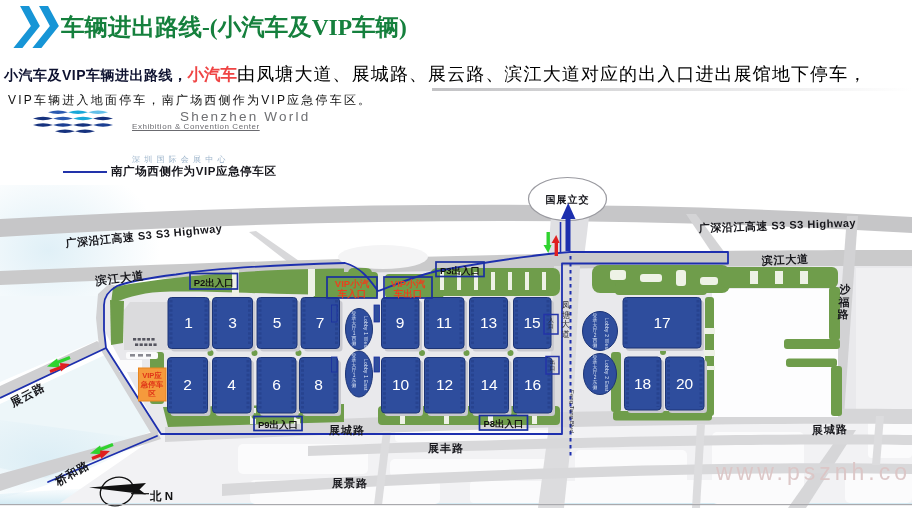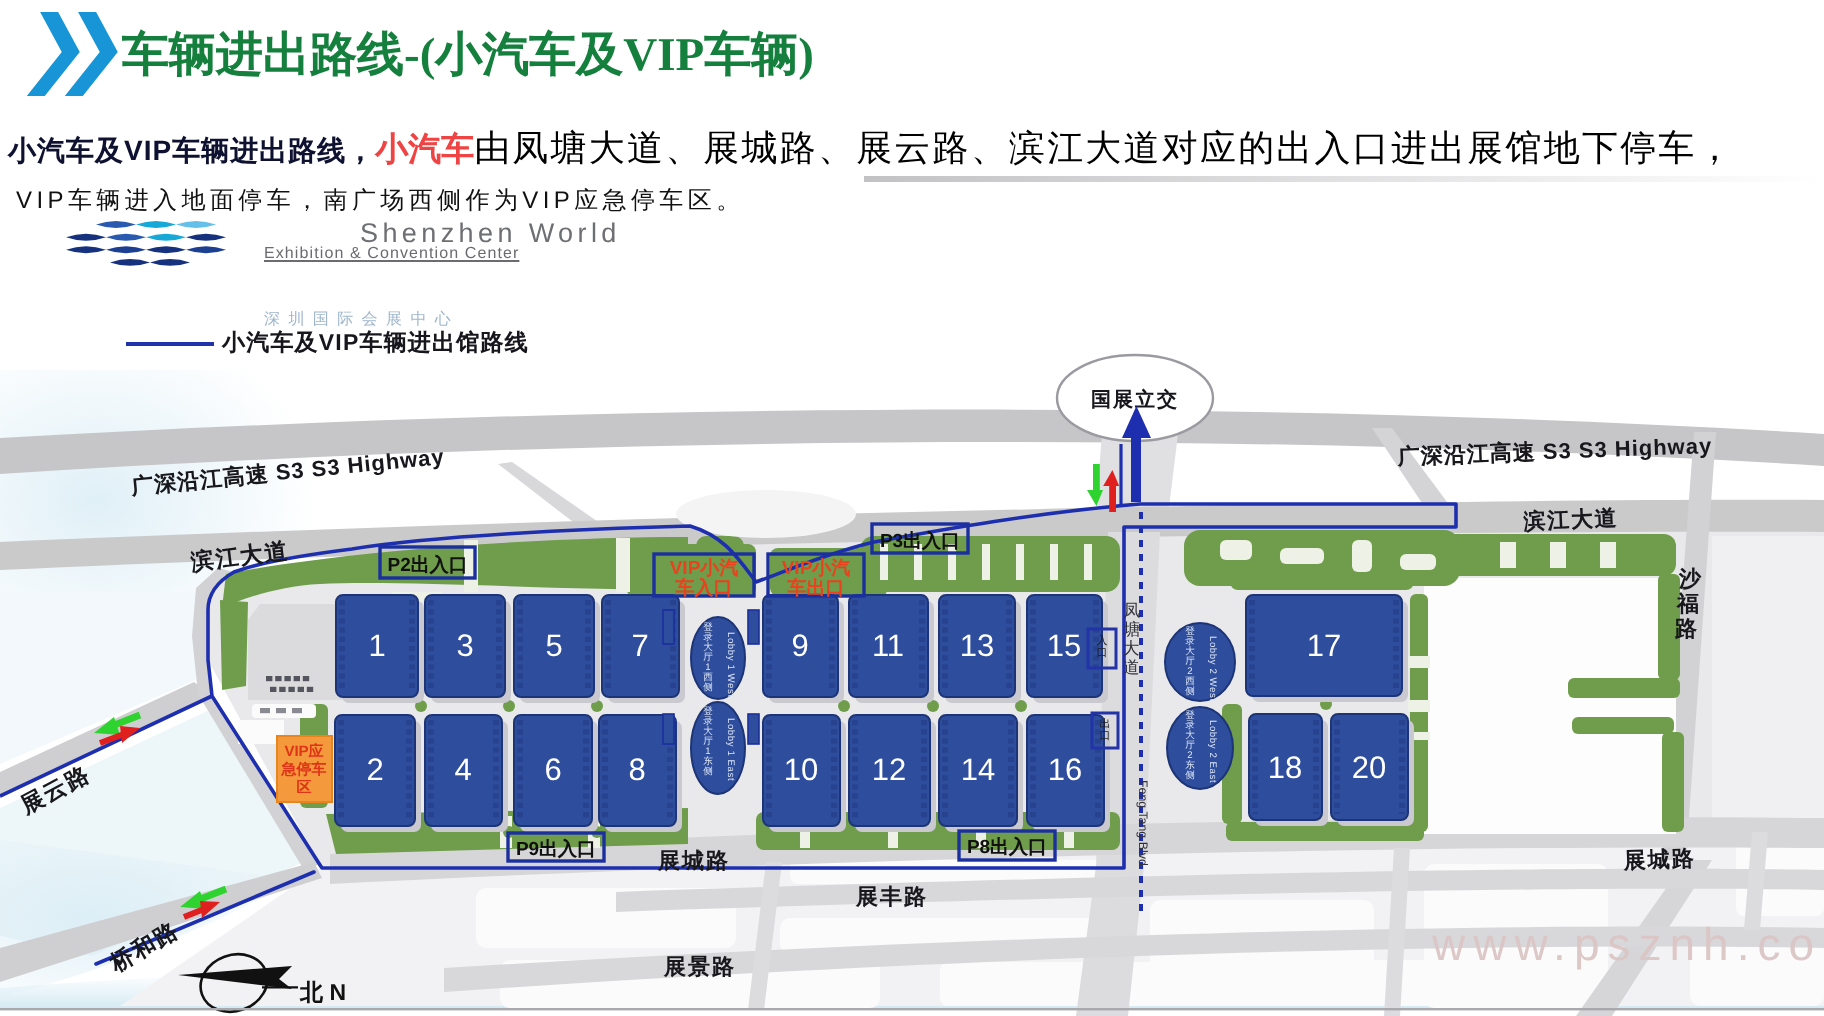--- a/index.html
+++ b/index.html
@@ -472,13 +472,13 @@
 </svg>
 
 <div class="abs" style="left:132px;top:109px;font-size:13.5px;color:#6e6f72;letter-spacing:2.2px;white-space:nowrap;margin-left:48px;">Shenzhen World</div>
 
 <div class="abs" style="left:132px;top:121.5px;font-size:8px;color:#6b6b70;letter-spacing:0.55px;white-space:nowrap;text-decoration:underline;">Exhibition &amp; Convention Center</div>
 
 <div class="abs" style="left:132px;top:129.5px;font-size:8px;color:#9fb6cc;letter-spacing:4.2px;white-space:nowrap;margin-top:24px;">深圳国际会展中心</div>
 
 <div class="abs" style="left:63px;top:170.5px;width:44px;height:2.2px;background:#2233aa;"></div>
 
-<div class="abs" style="left:111px;top:164px;font-size:11.5px;font-weight:bold;color:#16161c;letter-spacing:0.6px;white-space:nowrap;">小汽车及VIP车辆进出馆路线</div>
+<div class="abs" style="left:111px;top:164px;font-size:11.5px;font-weight:bold;color:#16161c;letter-spacing:0.6px;white-space:nowrap;">南广场西侧作为VIP应急停车区</div>
 
 </body></html>

